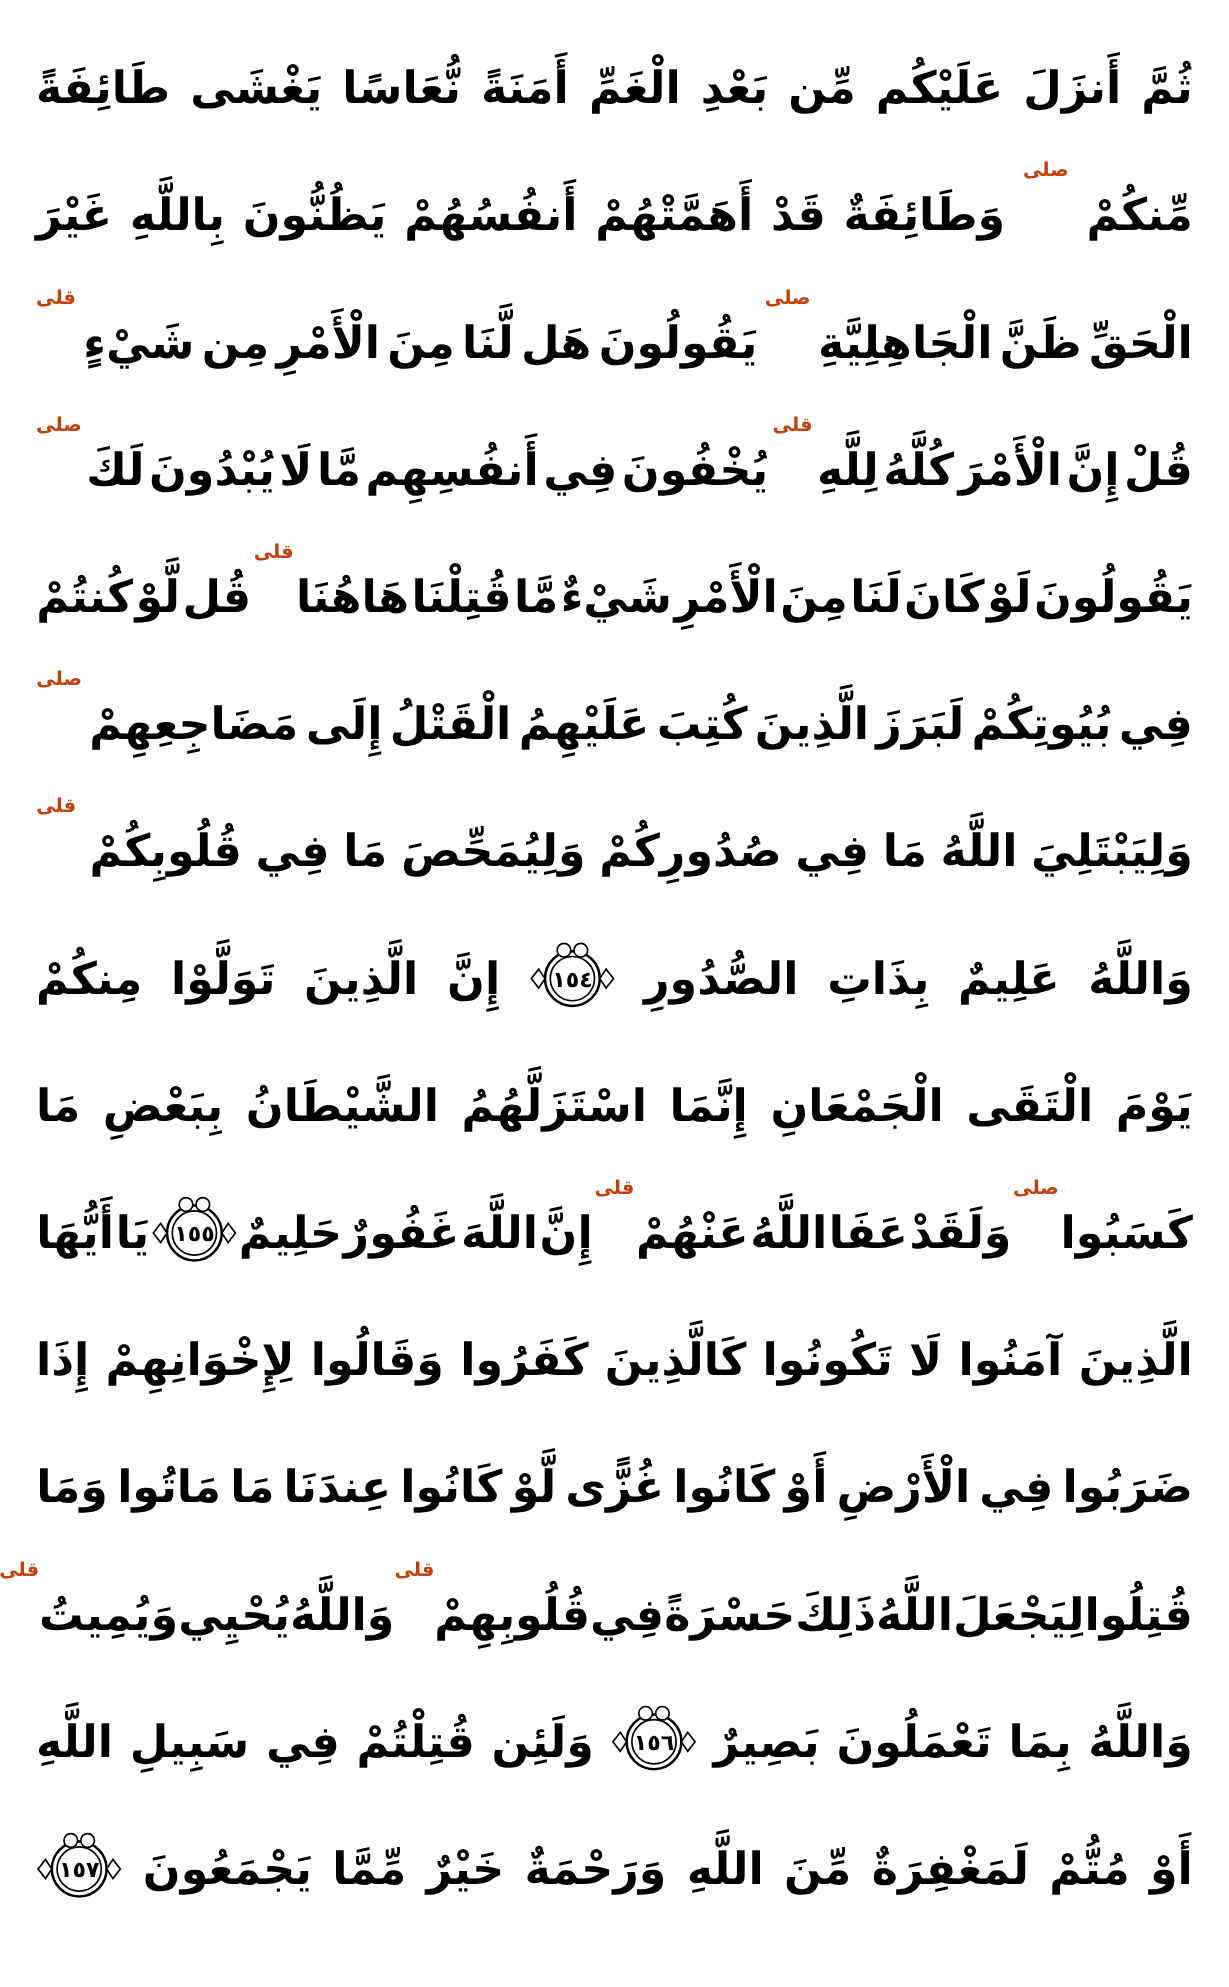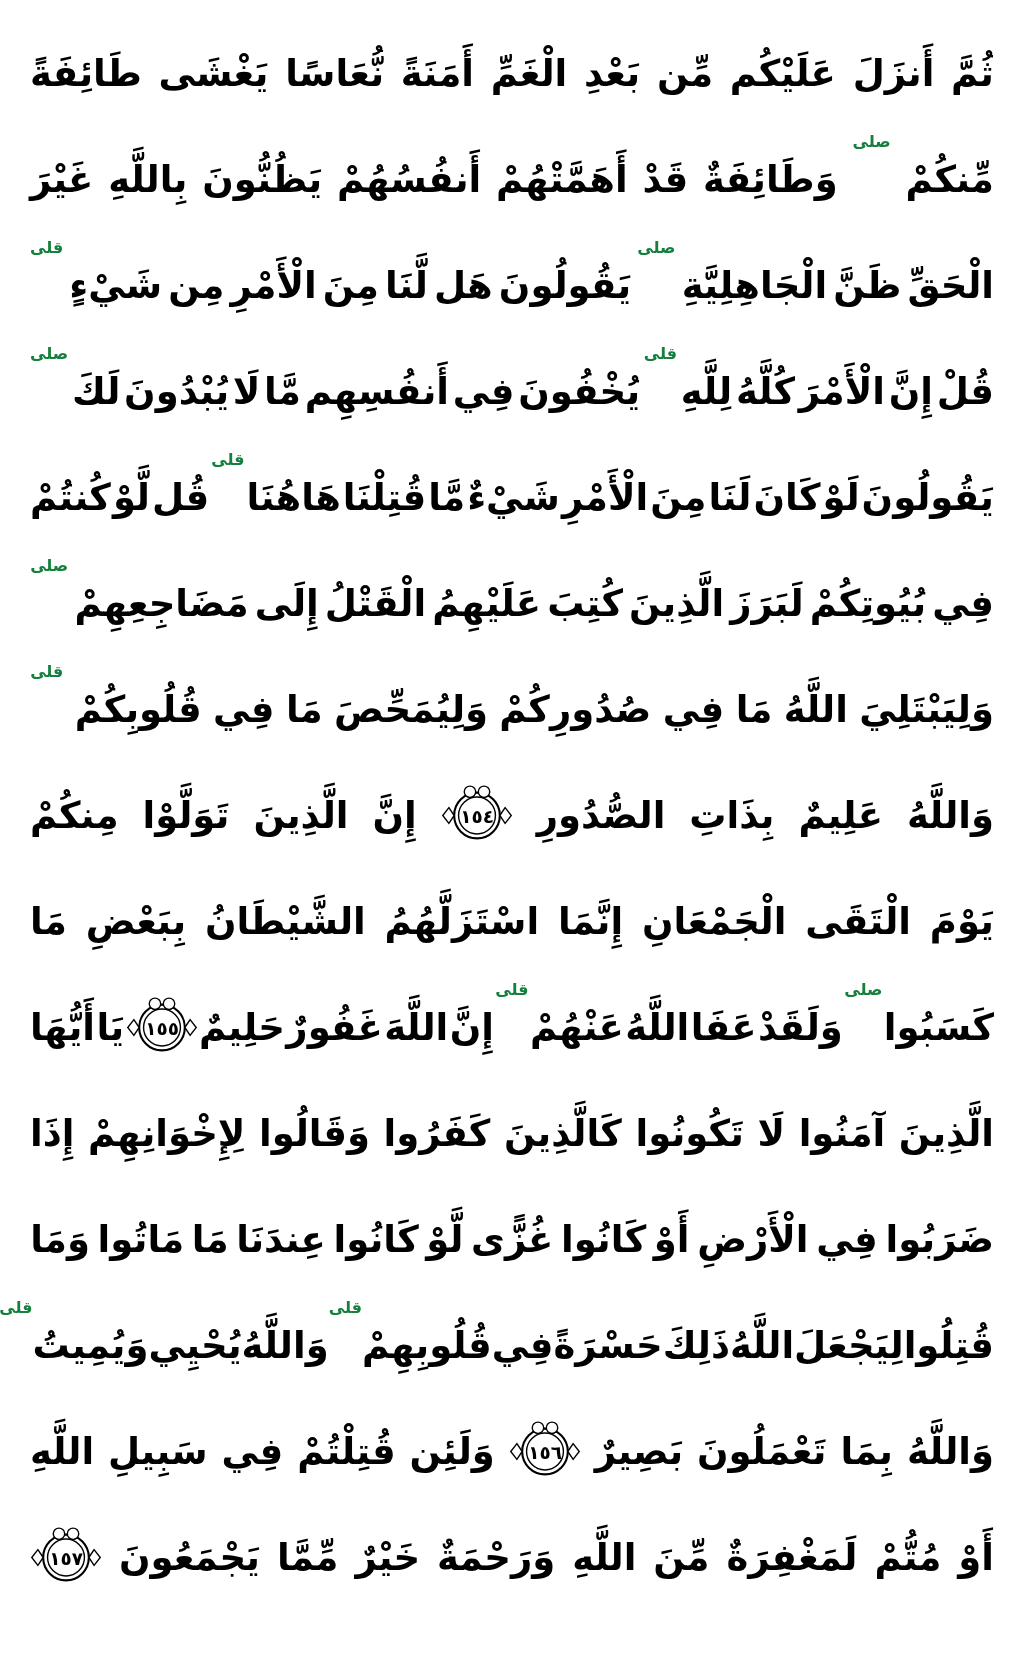--- a/index.html
+++ b/index.html
@@ -35,21 +35,21 @@
   .word {
     white-space: nowrap;
     line-height: 1;
   }
   .waqf {
     font-size: 16px;
     font-weight: bold;
     align-self: flex-start;
     margin-top: 8px;
     line-height: 1;
-    color: #15803d;
+    color: #c2410c;
   }
   .ayah-marker {
     display: inline-flex;
     align-items: center;
   }
   .ayah-marker svg { display: block; }
   .ayah-marker .ring-outer,
   .ayah-marker .ring-inner,
   .ayah-marker .bump,
   .ayah-marker .petal {

